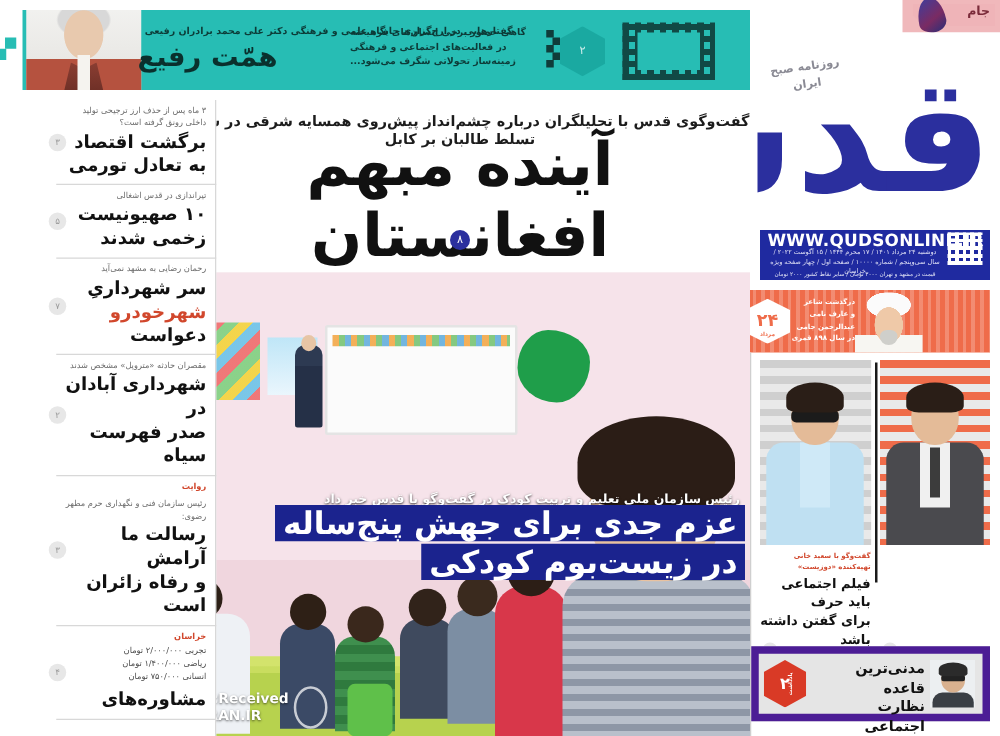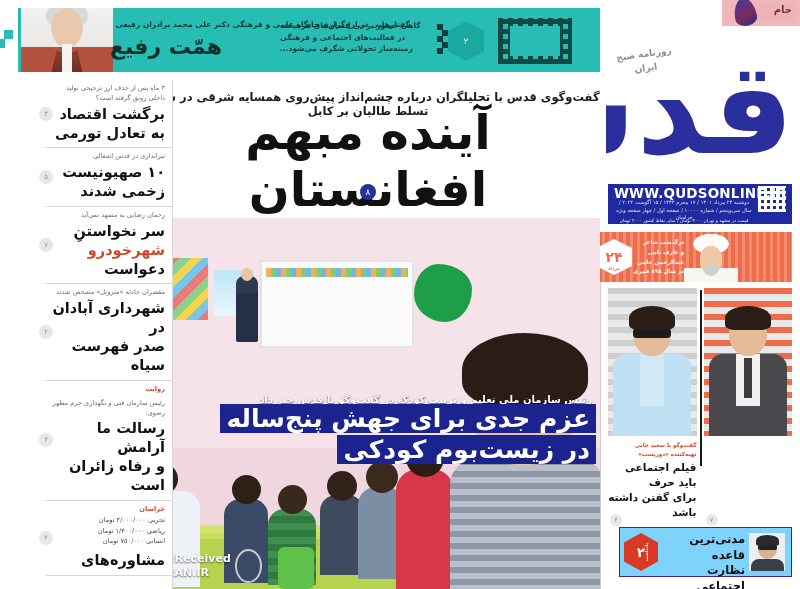--- a/index.html
+++ b/index.html
@@ -317,22 +317,22 @@
   .rc-man.blue .shirt{background:#cfe9f7;}
   .rc-man .glasses{position:absolute;left:20px;top:22px;width:38px;height:10px;background:#1b1b1b;border-radius:4px;}
   .rc-text{padding-top:5px;text-align:right;}
   .rc-kicker{font-size:5.6px;color:#d1472c;line-height:1.65;font-weight:700;}
   .rc-title{font-size:10.5px;color:#111;font-weight:700;line-height:1.42;padding-top:1px;letter-spacing:-.3px;}
   .rc-badge{
     position:absolute;left:2px;bottom:-2px;width:12px;height:12px;border-radius:50%;
     background:#e7e7e7;color:#9a9a9a;font-size:6.5px;display:flex;align-items:center;justify-content:center;
   }
   .rc-note{
-    position:absolute;left:19px;right:8px;bottom:12px;height:48px;
-    border:1px solid #4c1d95;background:#7dd3fc;
+    position:absolute;left:1px;right:8px;bottom:12px;height:48px;
+    border:6px solid #4c1d95;background:#e5e5e5;
   }
   .rc-note .av{
     position:absolute;right:6px;top:5px;width:36px;height:38px;background:#eceff1;overflow:hidden;
   }
   .rc-note .av .h{position:absolute;left:9px;top:5px;width:19px;height:21px;background:#d9b18f;border-radius:48%;}
   .rc-note .av .hr{position:absolute;left:7px;top:2px;width:23px;height:11px;background:#2b2b2b;border-radius:50% 50% 20% 20%;}
   .rc-note .av .g{position:absolute;left:9px;top:12px;width:19px;height:5px;background:#222;border-radius:2px;}
   .rc-note .av .b{position:absolute;left:2px;top:26px;width:33px;height:14px;background:#3a3f45;border-radius:8px 8px 0 0;}
   .rc-note .txt{position:absolute;right:46px;left:44px;top:4px;text-align:right;}
   .rc-note .t1{font-size:11.5px;font-weight:700;color:#111;line-height:1.36;letter-spacing:-.3px;}
@@ -482,21 +482,21 @@
       <div class="lc-title">
         <div>۱۰ صهیونیست</div>
         <div>زخمی شدند</div>
       </div>
       <div class="lc-badge">۵</div>
     </div>
 
     <div class="lc-item">
       <div class="lc-kicker">رحمان رضایی به مشهد نمی‌آید</div>
       <div class="lc-title">
-        <div>سر نخواستنِ</div>
+        <div>سر شهرداریِ</div>
         <div>
           <span class="hl">شهرخودرو</span>
           <span>دعواست</span>
         </div>
       </div>
       <div class="lc-badge">۷</div>
     </div>
 
     <div class="lc-item">
       <div class="lc-kicker">مقصران حادثه «متروپل» مشخص شدند</div>

